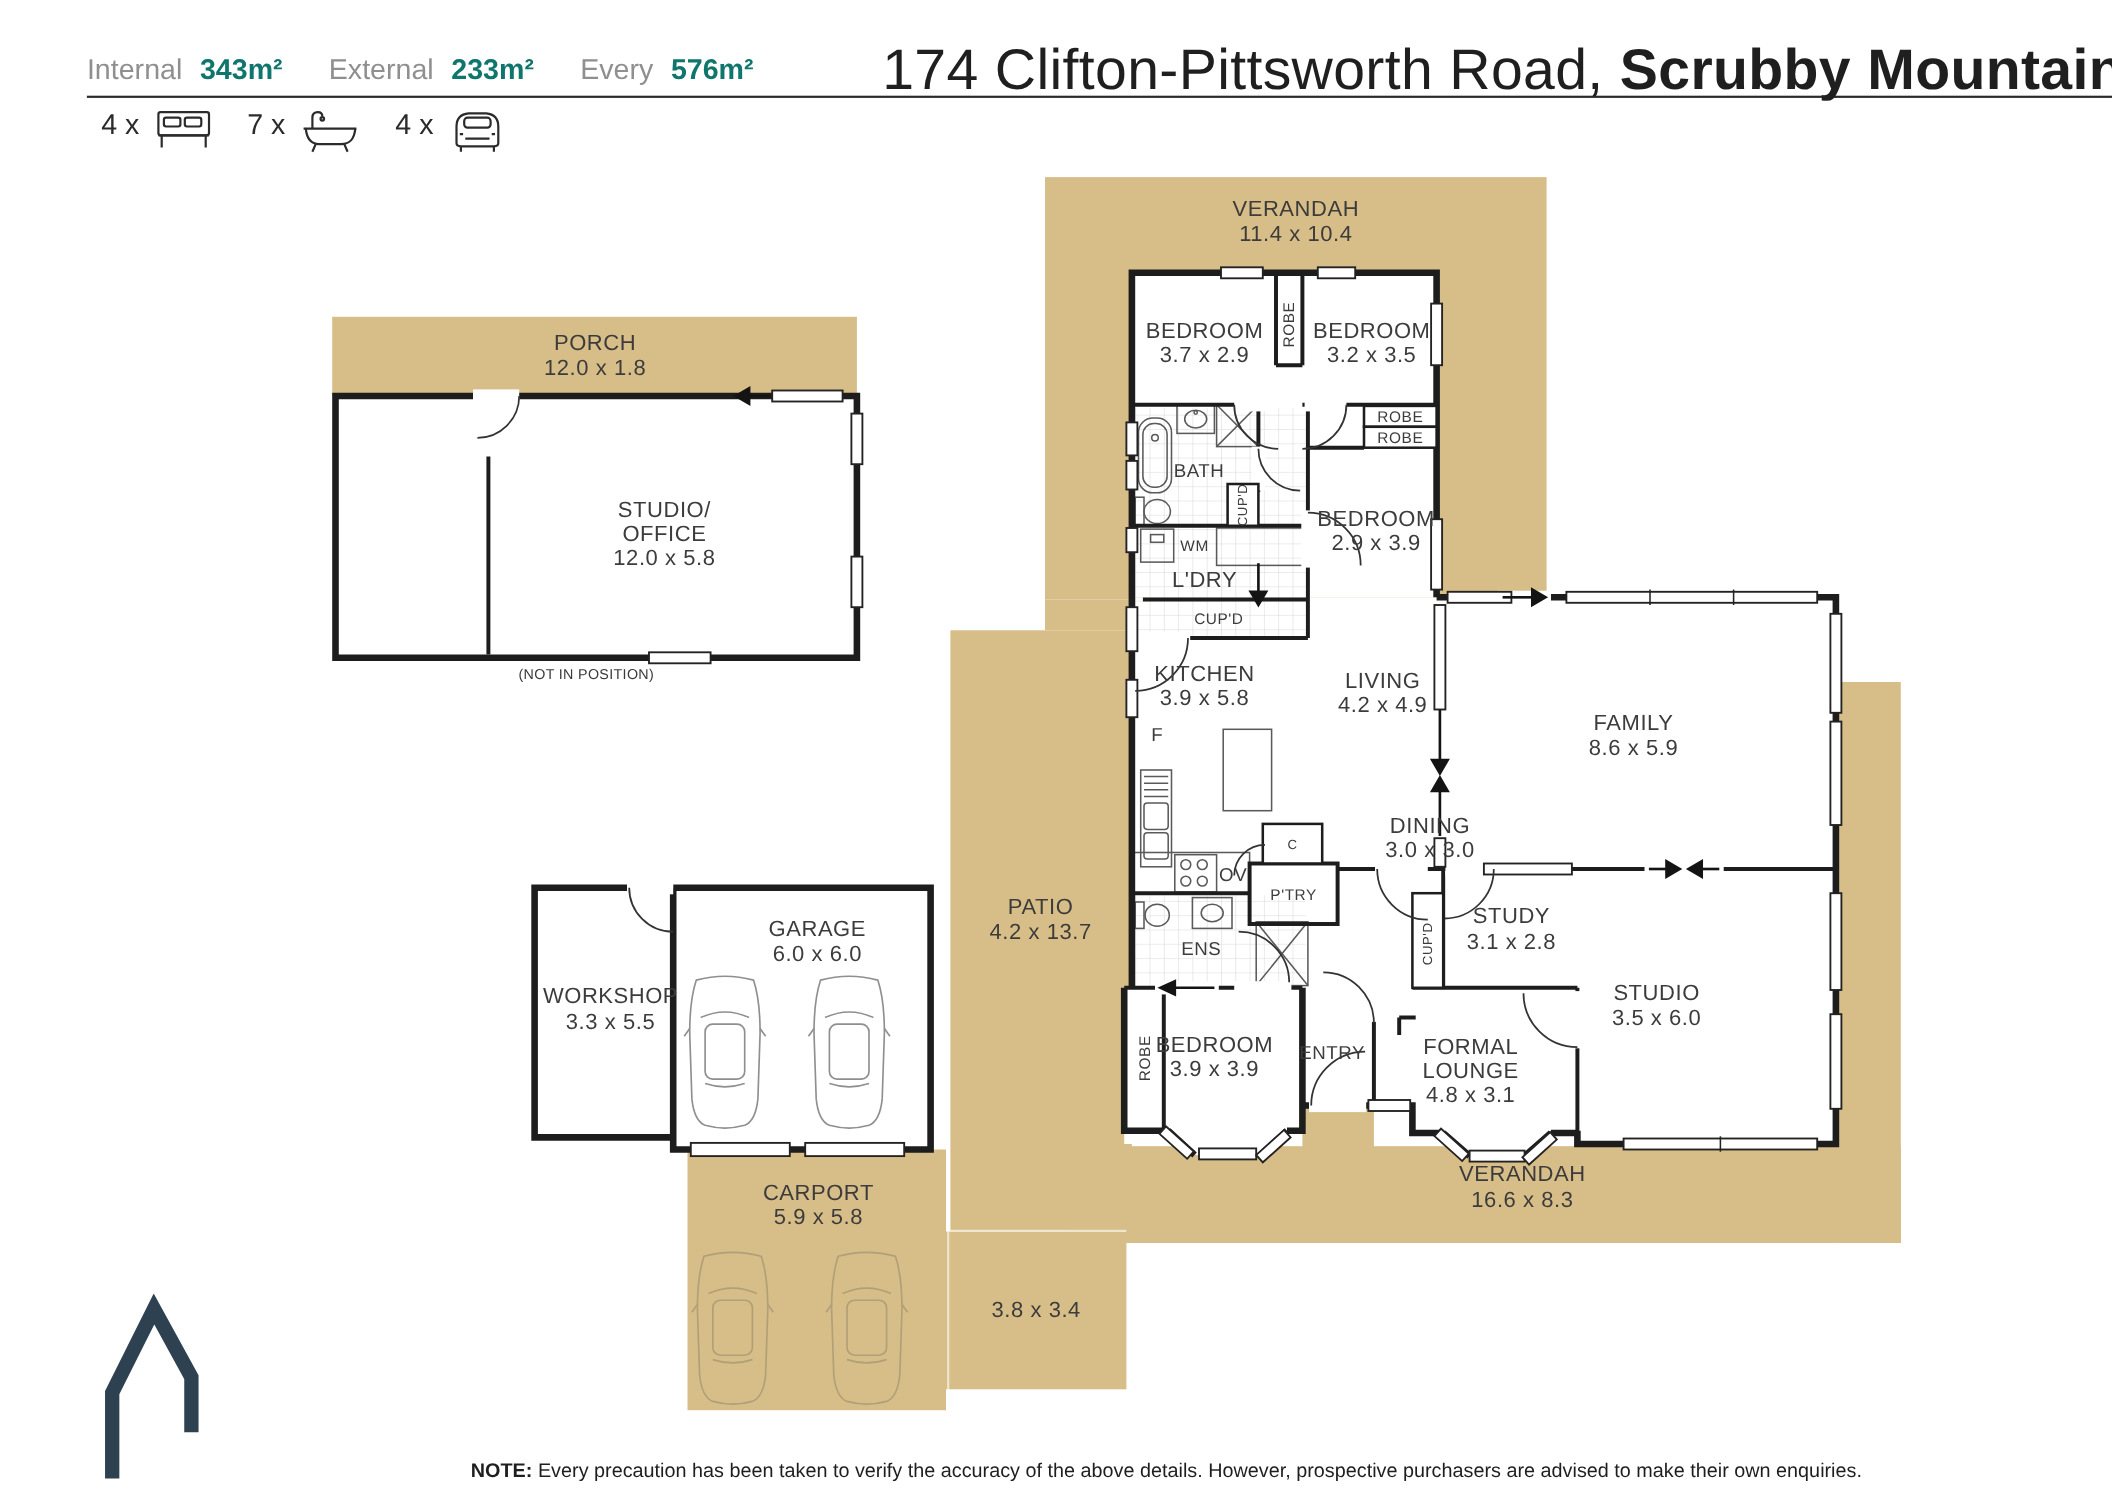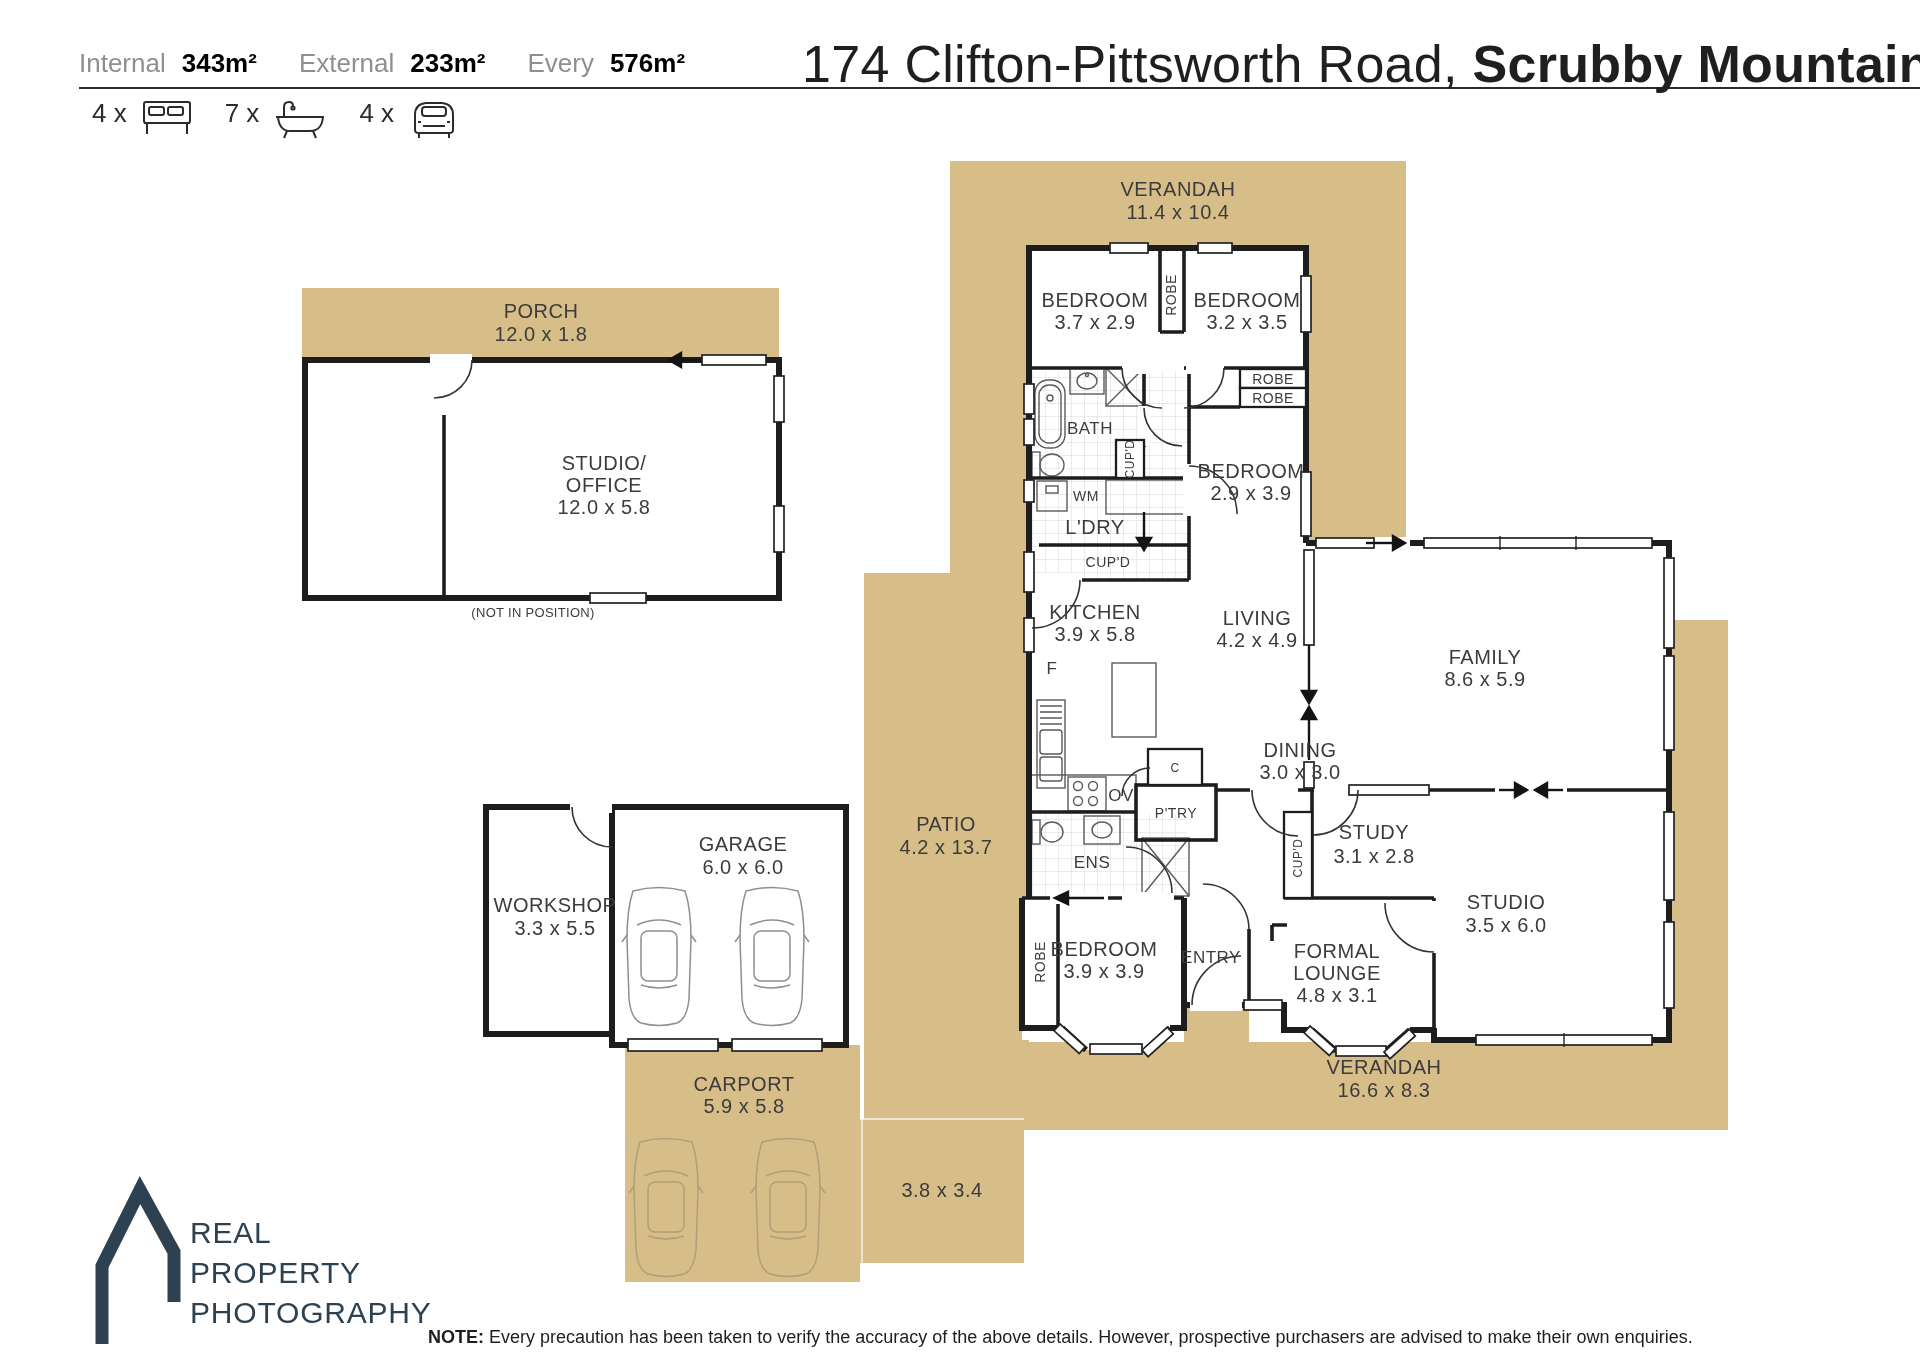--- a/index.html
+++ b/index.html
@@ -1,21 +1,21 @@
 <!DOCTYPE html>
 <html><head>
 <meta charset="utf-8">
 <style>
   html,body{margin:0;padding:0;background:#fff;}
   #page{position:relative;width:1920px;height:1359px;background:#fff;overflow:hidden;
         font-family:Liberation Sans, sans-serif;margin-left:44px;}
   
   .stats{position:absolute;left:35px;top:48px;display:flex;align-items:baseline;gap:16px;font-size:26px;}
   .slabel{color:#8f8f8f;font-weight:400;}
-  .sval{color:#000000;font-weight:700;margin-right:26px;}
+  .sval{color:#0f766e;font-weight:700;margin-right:26px;}
   .hr{position:absolute;left:35px;top:87px;width:1850px;height:2px;background:#2b2b2b;}
   .counts{position:absolute;left:48px;top:98px;display:flex;align-items:flex-start;gap:14px;height:46px;}
   .cnt{font-size:26px;color:#2b2b2b;}
   .cicon{display:inline-block;margin-right:18px;}
   .title{position:absolute;left:758px;top:34px;font-size:52px;color:#1f1f1f;white-space:nowrap;letter-spacing:.3px;}
   .treg{font-weight:400;}
   .tbold{font-weight:700;}
   
   .logoicon{position:absolute;left:44px;top:1176px;}
   .logotext{position:absolute;left:146px;top:1213px;color:#2e4150;font-size:30px;line-height:40px;letter-spacing:.8px;font-weight:400;}
@@ -377,23 +377,18 @@
       <text class="rm" x="1008" y="674">F</text>
       <text class="rs" x="996" y="967" transform="rotate(-90 996 962)">ROBE</text>
     </g>
   </svg>
 
   <div class="logoicon">
     <svg width="100" height="172" viewBox="0 0 100 172">
       <path d="M14,168 L14,90 L52,14 L86,76 L86,126" fill="none" stroke="#2e4150" stroke-width="13"></path>
     </svg>
   </div>
-  <div class="logotext">
-    <div>REAL</div>
-    <div>PROPERTY</div>
-    <div>PHOTOGRAPHY</div>
-  </div>
   <div class="note">
     <span class="nb">NOTE:</span>
     <span>Every precaution has been taken to verify the accuracy of the above details. However, prospective purchasers are advised to make their own enquiries.</span>
   </div>
 
 </div>
 
 </body></html>

